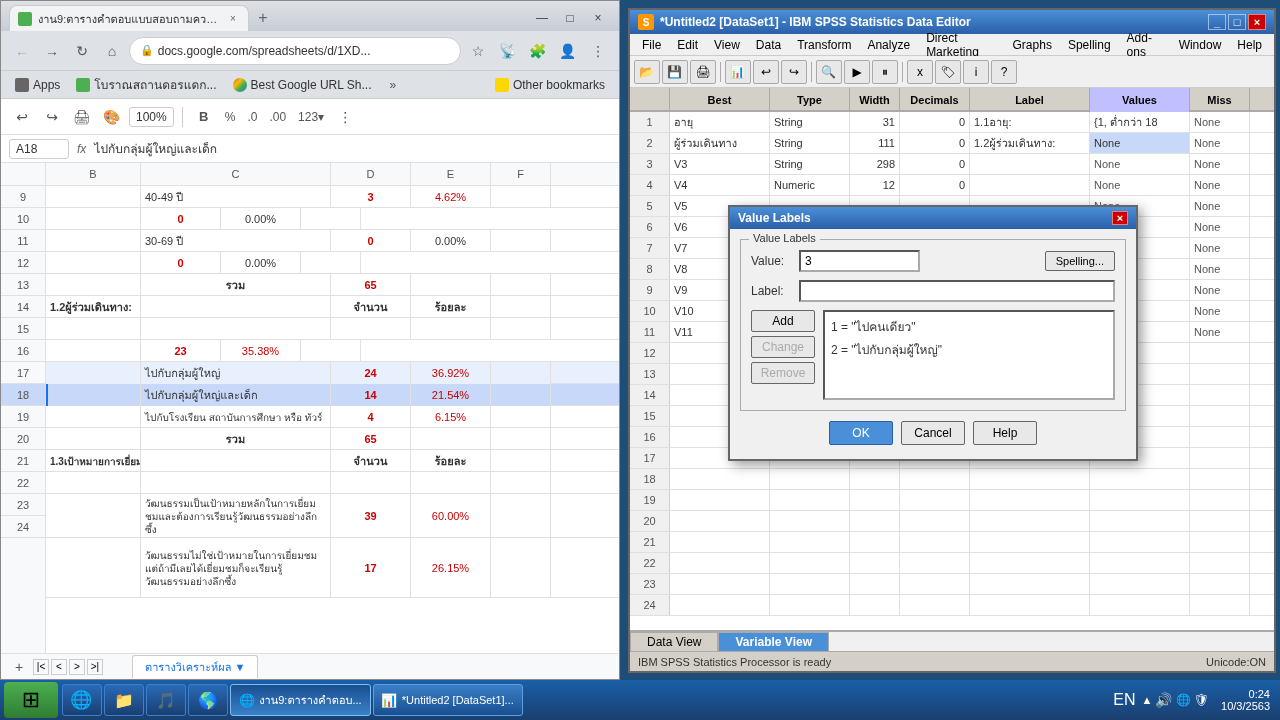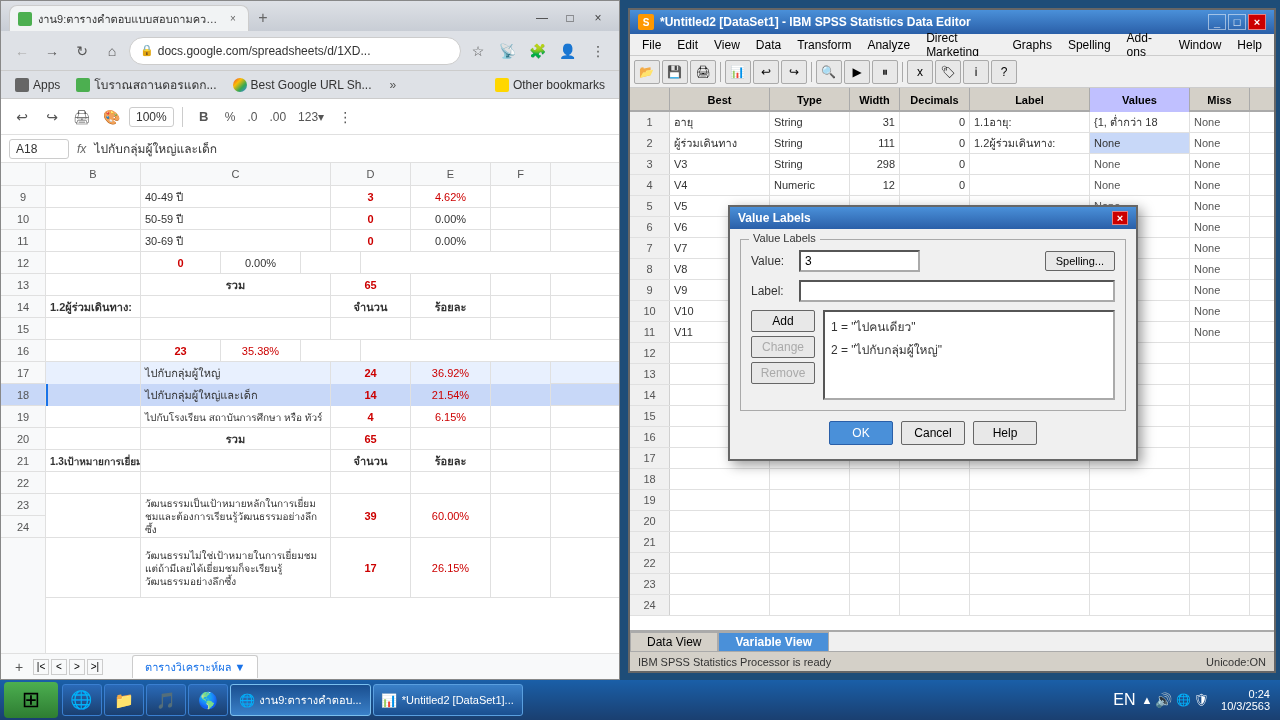--- a/index.html
+++ b/index.html
@@ -242,21 +242,20 @@
         <div class="grid-row">
           <div class="grid-cell" style="width:95px;"></div>
           <div class="grid-cell" style="width:190px;">40-49 ปี</div>
           <div class="grid-cell num-red center" style="width:80px;">3</div>
           <div class="grid-cell pct-red center" style="width:80px;">4.62%</div>
           <div class="grid-cell" style="width:60px;"></div>
         </div>
 
         <div class="grid-row">
           <div class="grid-cell" style="width:95px;"></div>
-          <div class="grid-cell" style="width:190px;">50-59 ปี</div>
           <div class="grid-cell num-red center" style="width:80px;">0</div>
           <div class="grid-cell center" style="width:80px;">0.00%</div>
           <div class="grid-cell" style="width:60px;"></div>
         </div>
 
         <div class="grid-row">
           <div class="grid-cell" style="width:95px;"></div>
           <div class="grid-cell" style="width:190px;">30-69 ปี</div>
           <div class="grid-cell num-red center" style="width:80px;">0</div>
           <div class="grid-cell center" style="width:80px;">0.00%</div>

